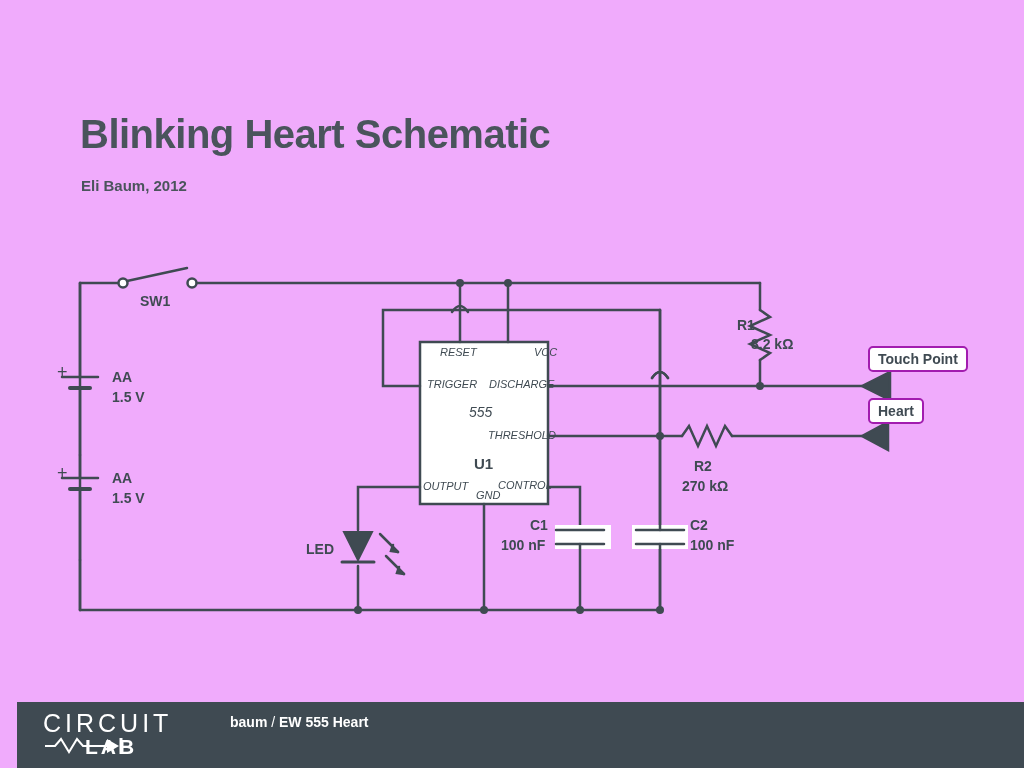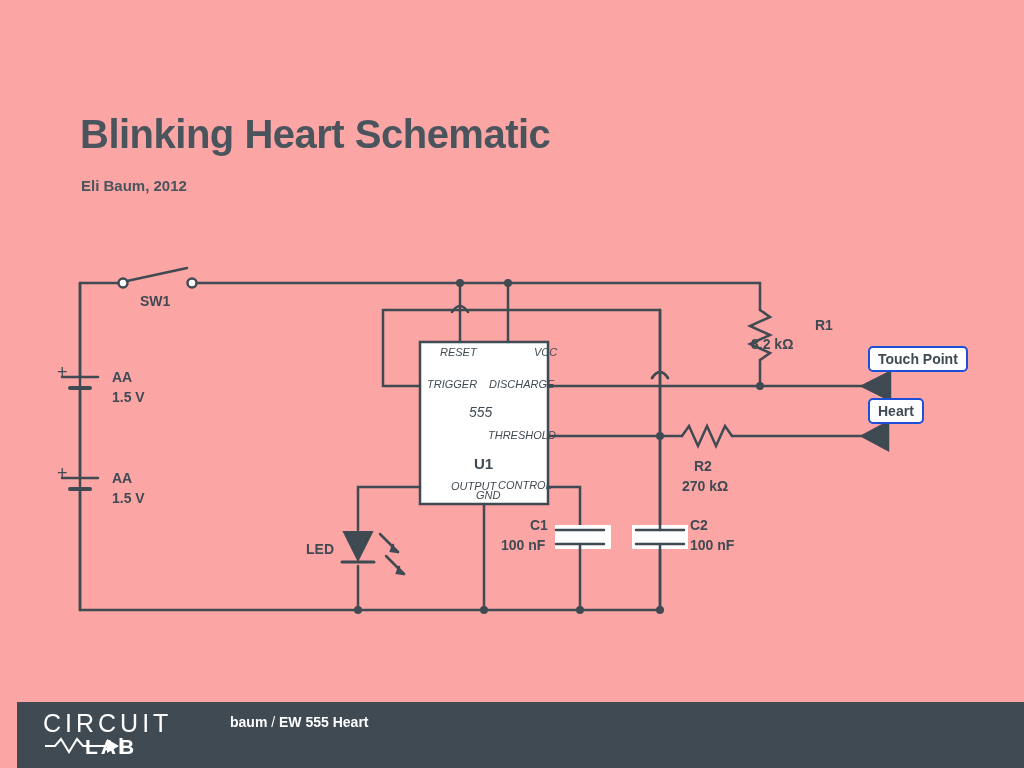--- a/index.html
+++ b/index.html
@@ -13,21 +13,21 @@
     position: relative;
     font-family: "Liberation Sans", sans-serif;
     color: #3f4a52;
     overflow: hidden;
   }
   #page {
     position: absolute;
     left: 0; top: 0;
     width: 1024px;
     height: 768px;
-    background: #fca5a5;
+    background: #f0abfc;
   }
   .title {
     position: absolute;
     left: 80px;
     top: 112px;
     font-size: 40px;
     font-weight: bold;
     color: #4a545c;
     letter-spacing: -0.5px;
   }
@@ -86,21 +86,21 @@
   .label {
     position: absolute;
     font-size: 14px;
     color: #3f4a52;
     font-weight: bold;
     white-space: nowrap;
   }
   .callout {
     position: absolute;
     background: #ffffff;
-    border: 2px solid #1d4ed8;
+    border: 2px solid #a21caf;
     border-radius: 5px;
     font-size: 14px;
     font-weight: bold;
     color: #3f4a52;
     padding: 3px 8px;
     white-space: nowrap;
   }
   .ic-pin {
     position: absolute;
     font-size: 11px;
@@ -228,27 +228,27 @@
 
   <div class="label" style="left:57px; top:463px; font-size:18px; font-weight:normal;">+</div>
   <div class="label" style="left:112px; top:470px;">AA</div>
   <div class="label" style="left:112px; top:490px;">1.5 V</div>
 
   <div class="ic-pin" style="left:440px; top:346px;">RESET</div>
   <div class="ic-pin" style="left:502px; top:346px;margin-left:32px;">VCC</div>
   <div class="ic-pin" style="left:427px; top:378px;">TRIGGER</div>
   <div class="ic-pin" style="left:489px; top:378px;">DISCHARGE</div>
   <div class="ic-pin" style="left:488px; top:429px;">THRESHOLD</div>
-  <div class="ic-pin" style="left:451px; top:480px;">OUTPUT</div>
+  <div class="ic-pin" style="left:423px; top:480px;">OUTPUT</div>
   <div class="ic-pin" style="left:476px; top:489px;">GND</div>
   <div class="ic-pin" style="left:498px; top:479px;">CONTROL</div>
   <div class="ic-name" style="left:469px; top:404px;">555</div>
   <div class="ic-ref" style="left:474px; top:455px;">U1</div>
 
-  <div class="label" style="left:815px; top:317px;">R1</div>
+  <div class="label" style="left:737px; top:317px;">R1</div>
   <div class="label" style="left:751px; top:336px;">8.2 kΩ</div>
 
   <div class="label" style="left:694px; top:458px;">R2</div>
   <div class="label" style="left:682px; top:478px;">270 kΩ</div>
 
   <div class="label" style="left:530px; top:517px;">C1</div>
   <div class="label" style="left:501px; top:537px;">100 nF</div>
 
   <div class="label" style="left:690px; top:517px;">C2</div>
   <div class="label" style="left:690px; top:537px;">100 nF</div>

